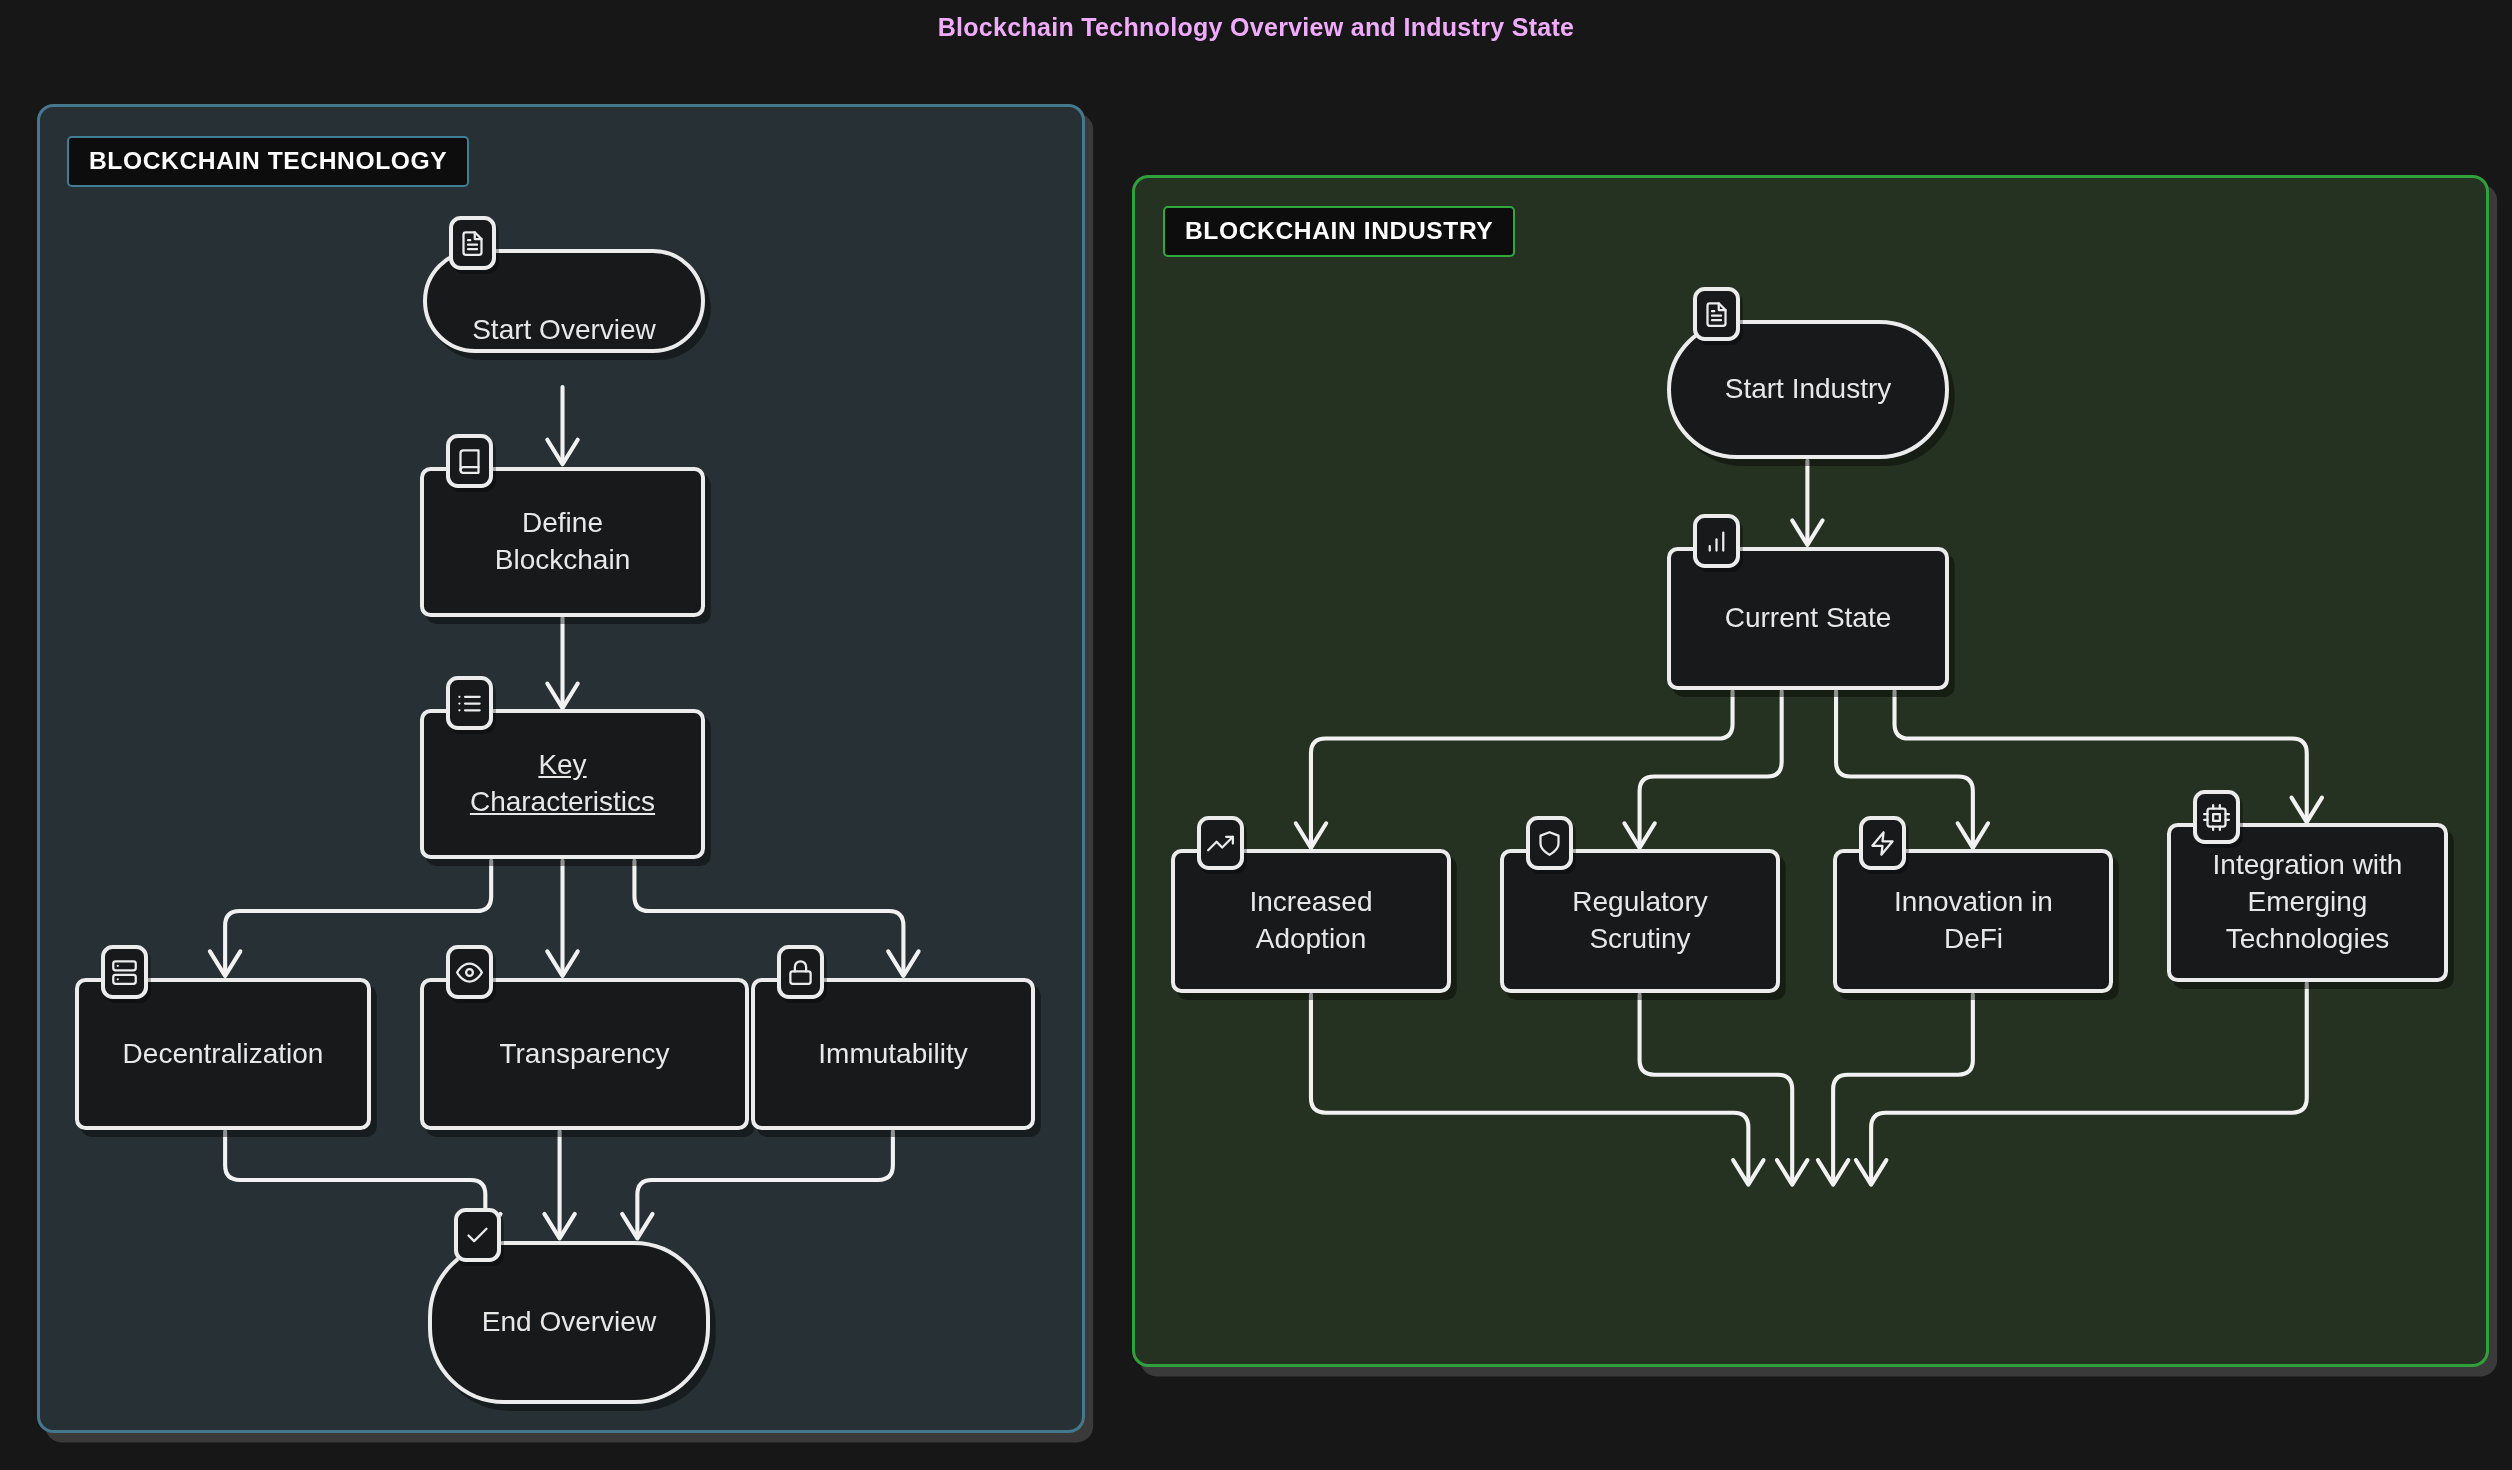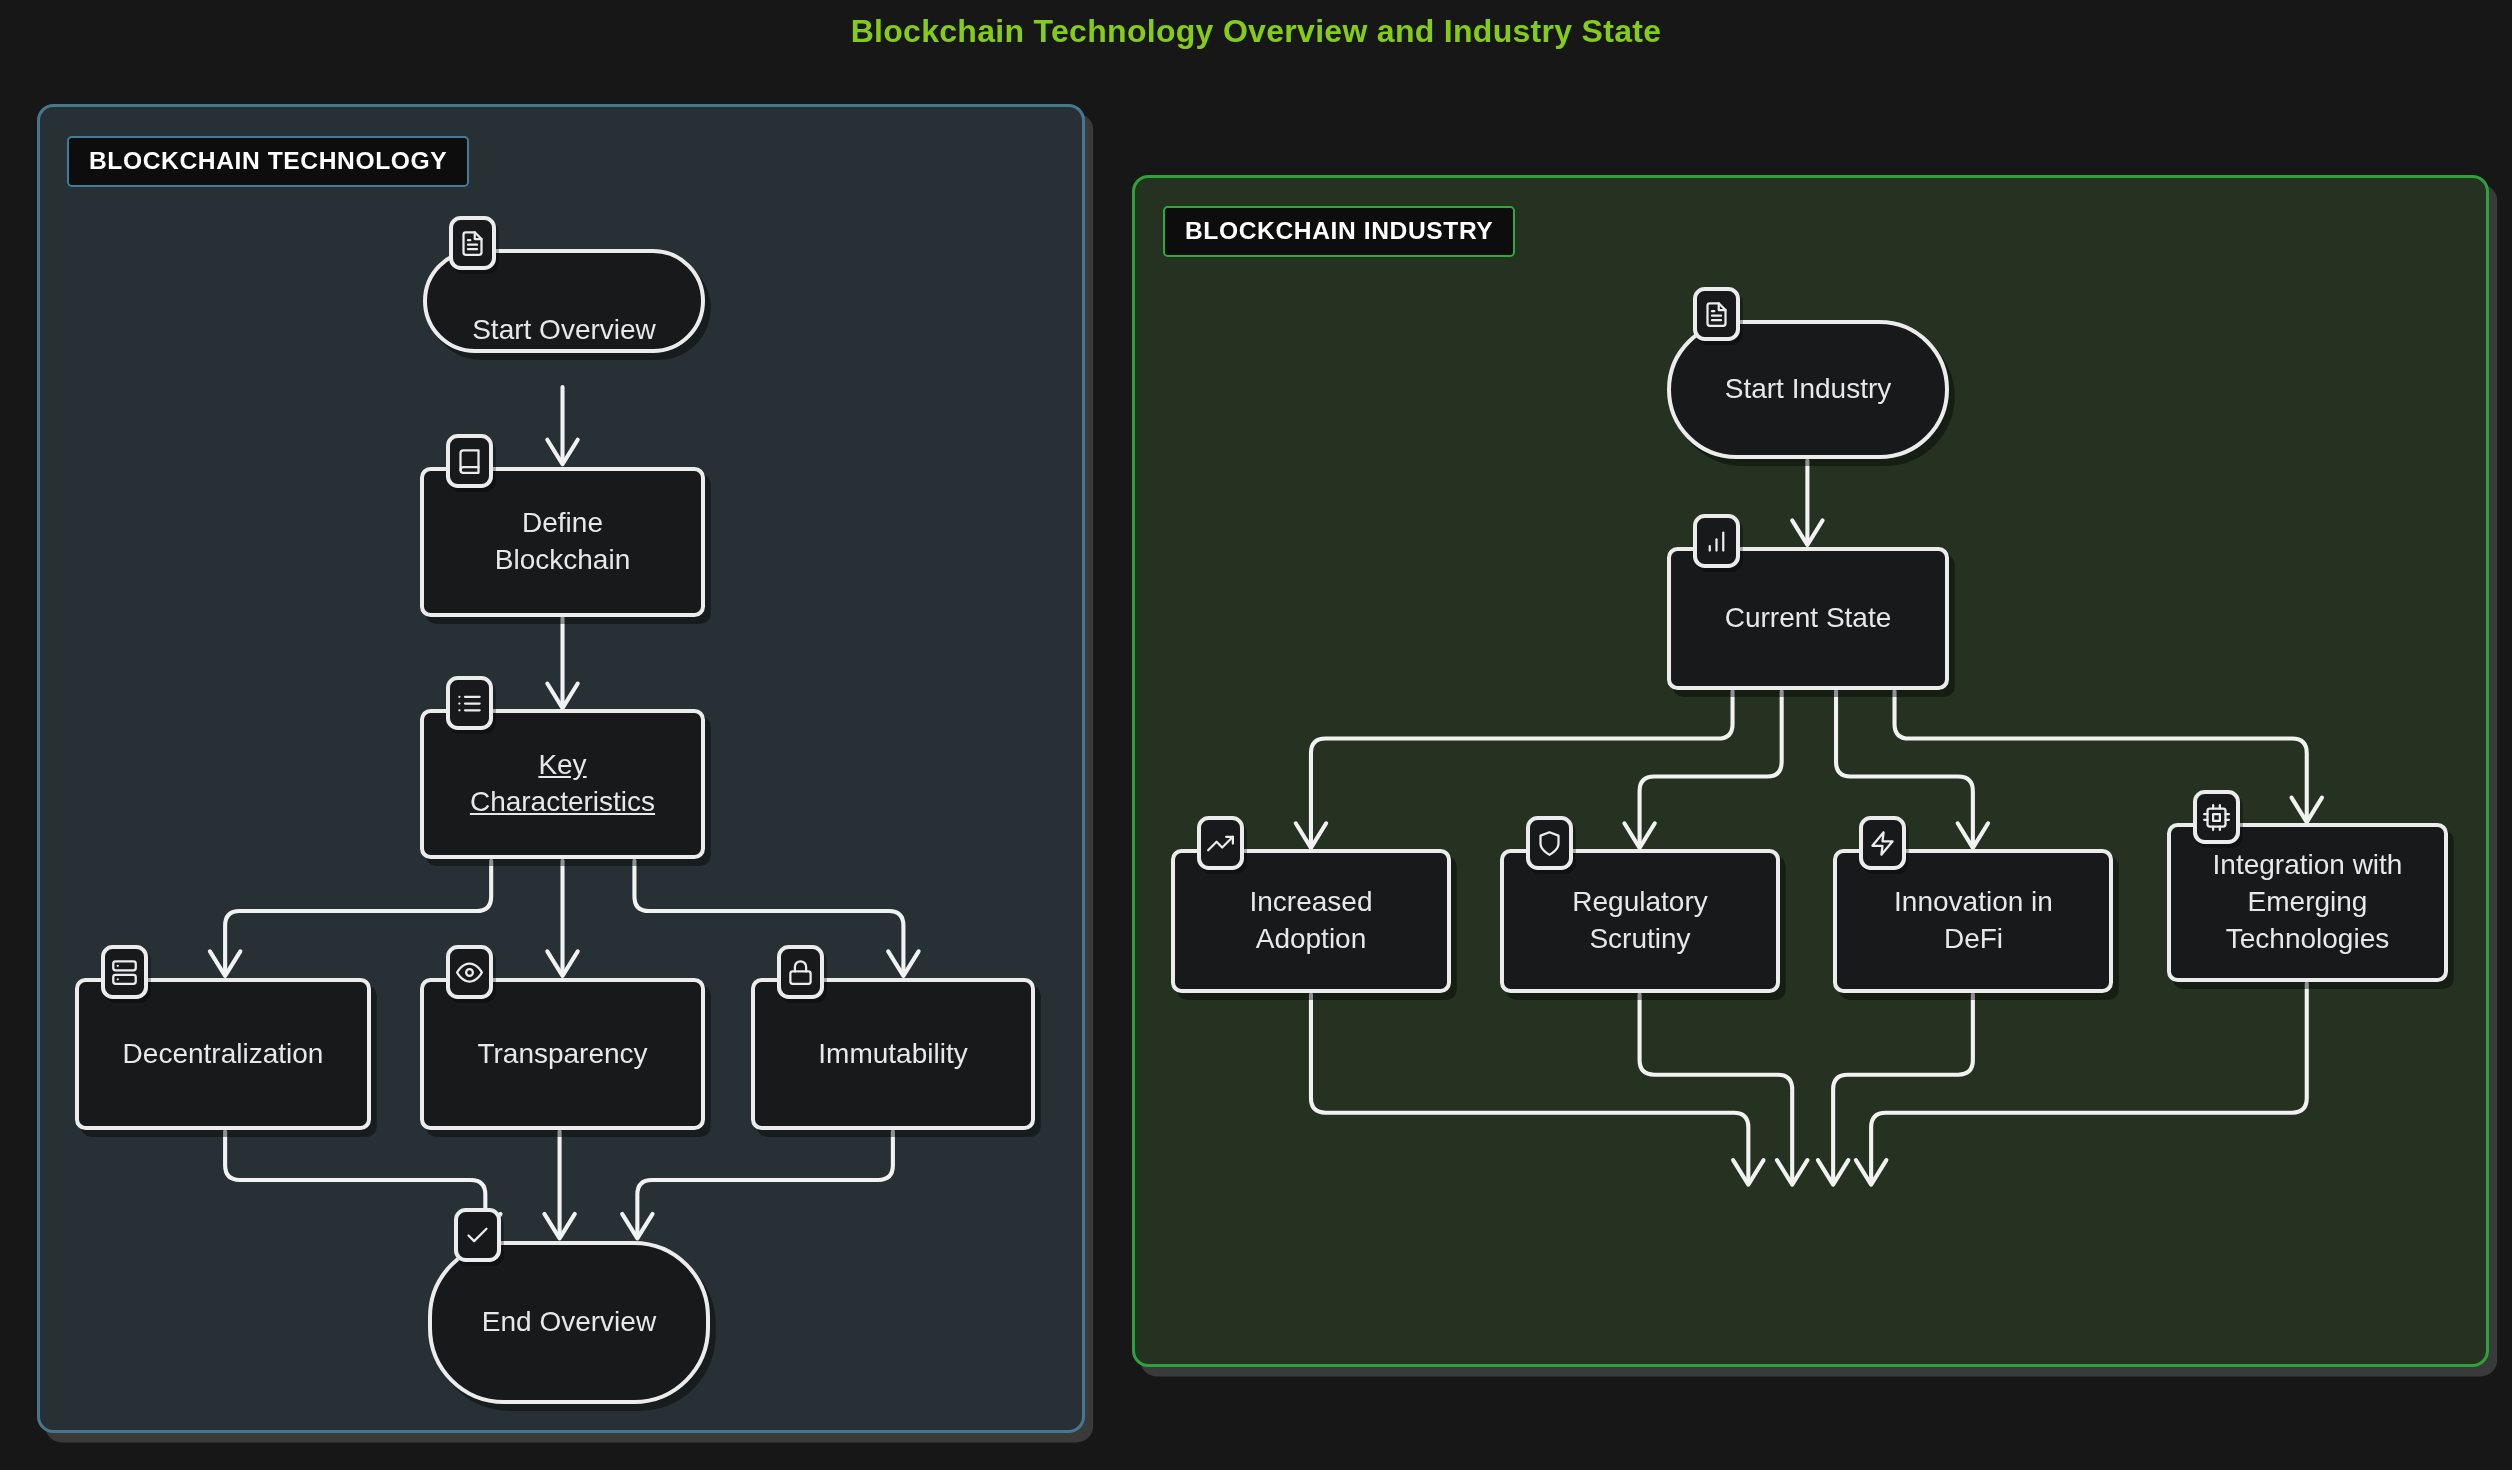--- a/index.html
+++ b/index.html
@@ -2,21 +2,21 @@
 <html style="font-size:9.4px"><head>
 <meta charset="utf-8">
 <style>
   html,body{margin:0;padding:0;background:#171717;}
   .canvas{
     position:relative;width:2512px;height:1470px;overflow:hidden;
     background:#171717;font-family:"Liberation Sans",sans-serif;
   }
   .page-title{
     position:absolute;left:0;top:13px;width:2512px;text-align:center;
-    color:#84cc16;font-size:32px;font-weight:bold;letter-spacing:0.3px;
+    color:#f0abfc;font-size:25px;font-weight:bold;letter-spacing:0.3px;
   }
   
   .subgraph{position:absolute;border-radius:16.4px;z-index:0;}
   .sg-tech{
     left:37px;top:104px;width:1042px;height:1323px;
     background:#273135;border:3.5px solid #45788c;
     box-shadow:8.2px 9.4px 0 #3a3a3a;
   }
   .sg-industry{
     left:1132px;top:175px;width:1351px;height:1186px;
@@ -51,21 +51,21 @@
     display:flex;align-items:center;justify-content:center;
     box-shadow:2.9px 4.1px 0 rgba(0,0,0,0.30);
   }
   .badge svg{width:27px;height:27px;stroke:#ececec;fill:none;stroke-width:2;
     stroke-linecap:round;stroke-linejoin:round;}
   
   .n-start-overview{left:423px;top:249px;width:282px;height:104px;align-items:flex-end;}
   .n-define-blockchain{left:420px;top:467px;width:285px;height:150px;}
   .n-key-characteristics{left:420px;top:709px;width:285px;height:150px;text-decoration:underline;}
   .n-decentralization{left:75px;top:978px;width:296px;height:152px;padding:0 23.4px;}
-  .n-transparency{left:420px;top:978px;width:285px;height:152px;}
+  .n-transparency{left:420px;top:978px;width:329px;height:152px;}
   .n-immutability{left:751px;top:978px;width:284px;height:152px;}
   .n-end-overview{left:428px;top:1241px;width:282px;height:163px;}
   .n-start-industry{left:1667px;top:320px;width:282px;height:139px;}
   .n-current-state{left:1667px;top:547px;width:282px;height:143px;}
   .n-increased-adoption{left:1171px;top:849px;width:280px;height:144px;}
   .n-regulatory-scrutiny{left:1500px;top:849px;width:280px;height:144px;}
   .n-innovation-defi{left:1833px;top:849px;width:280px;height:144px;padding-left:36px;}
   .n-integration-emerging{left:2167px;top:823px;width:281px;height:159px;padding:0 23.4px;}
   .n-end-industry{left:1668px;top:1186px;width:281px;height:137px;}
 </style>

